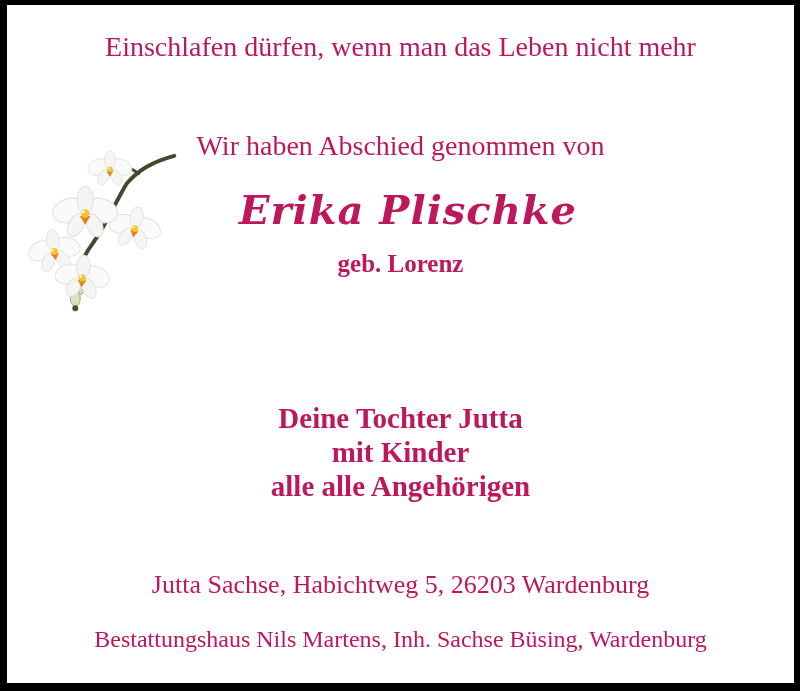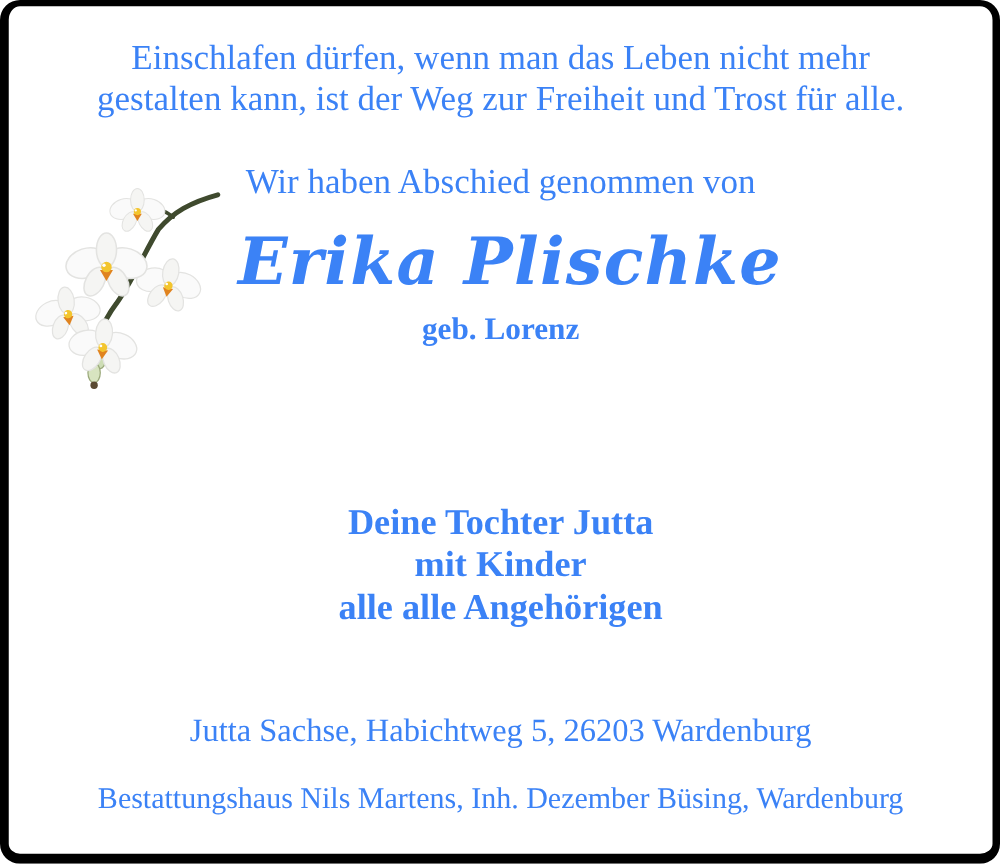--- a/index.html
+++ b/index.html
@@ -10,39 +10,38 @@
   .notice {
     position: relative;
     width: 800px;
     height: 691px;
     box-sizing: border-box;
     background: #ffffff;
     border-style: solid;
     border-color: #000000;
     border-width: 5px 6px 8px 7px;
     font-family: "Liberation Serif", "DejaVu Serif", serif;
-    color: #3b82f6;
+    color: #be185d;
     overflow: hidden;
-    border-radius: 16px;
   }
   .line {
     position: absolute;
     left: 0;
     right: 0;
     text-align: center;
     white-space: nowrap;
   }
   .verse {
     top: 25px;
     font-size: 28px;
     line-height: 33px;
     white-space: normal;
   }
   .intro        { top: 113px; font-size: 28px; margin-top: 12px; }
-  .deceased     { top: 175px; font-size: 52px; line-height: 60px;
+  .deceased     { top: 175px; font-size: 40px; line-height: 60px;
                   font-family: "DejaVu Serif", "Liberation Serif", serif;
                   font-style: italic; font-weight: bold; letter-spacing: 1px; padding-left: 15px; }
   .maiden       { top: 245px; font-size: 25px; font-weight: bold; }
   .dates        { top: 280px; font-size: 27px; font-weight: bold;
                   display: flex; justify-content: center; gap: 64px; }
   .dates span   { white-space: pre; }
   .closing      { top: 357px; font-size: 27px; }
   .family       { top: 396px; font-size: 29px; font-weight: bold; line-height: 34px;
                   white-space: normal; }
   .trauer-label { top: 539px; font-size: 25px; }
@@ -84,36 +83,35 @@
 
     <use href="#orc" xlink:href="#orc" transform="translate(83 32) scale(0.85)"></use>
     <use href="#orc" xlink:href="#orc" transform="translate(108 92) rotate(10)"></use>
     <use href="#orc" xlink:href="#orc" transform="translate(58 77) scale(1.25)"></use>
     <use href="#orc" xlink:href="#orc" transform="translate(27 115) rotate(-8)"></use>
     <use href="#orc" xlink:href="#orc" transform="translate(55 142) scale(1.05) rotate(5)"></use>
   </svg>
 
   <div class="line verse">
     <div>Einschlafen dürfen, wenn man das Leben nicht mehr</div>
-    <div>gestalten kann, ist der Weg zur Freiheit und Trost für alle.</div>
   </div>
 
   <div class="line intro">Wir haben Abschied genommen von</div>
 
   <div class="line deceased">Erika Plischke</div>
 
   <div class="line maiden">geb. Lorenz</div>
 
   <div class="line dates">
   </div>
 
 
   <div class="line family">
     <div>Deine Tochter Jutta</div>
     <div>mit Kinder</div>
     <div>alle alle Angehörigen</div>
   </div>
 
   <div class="line trauer-addr">Jutta Sachse, Habichtweg 5, 26203 Wardenburg</div>
 
-  <div class="line funeral-home">Bestattungshaus Nils Martens, Inh. Dezember Büsing, Wardenburg</div>
+  <div class="line funeral-home">Bestattungshaus Nils Martens, Inh. Sachse Büsing, Wardenburg</div>
 
 </div>
 
 </body></html>

